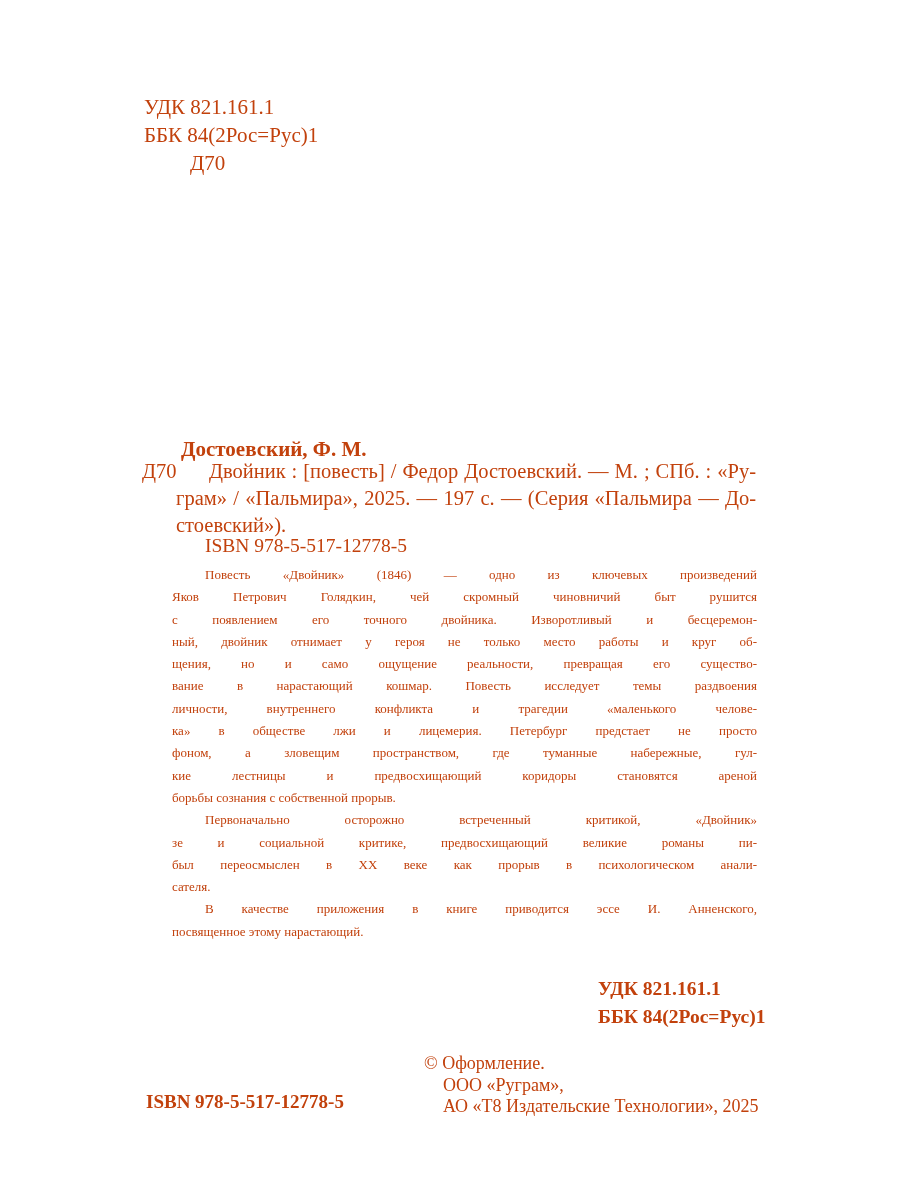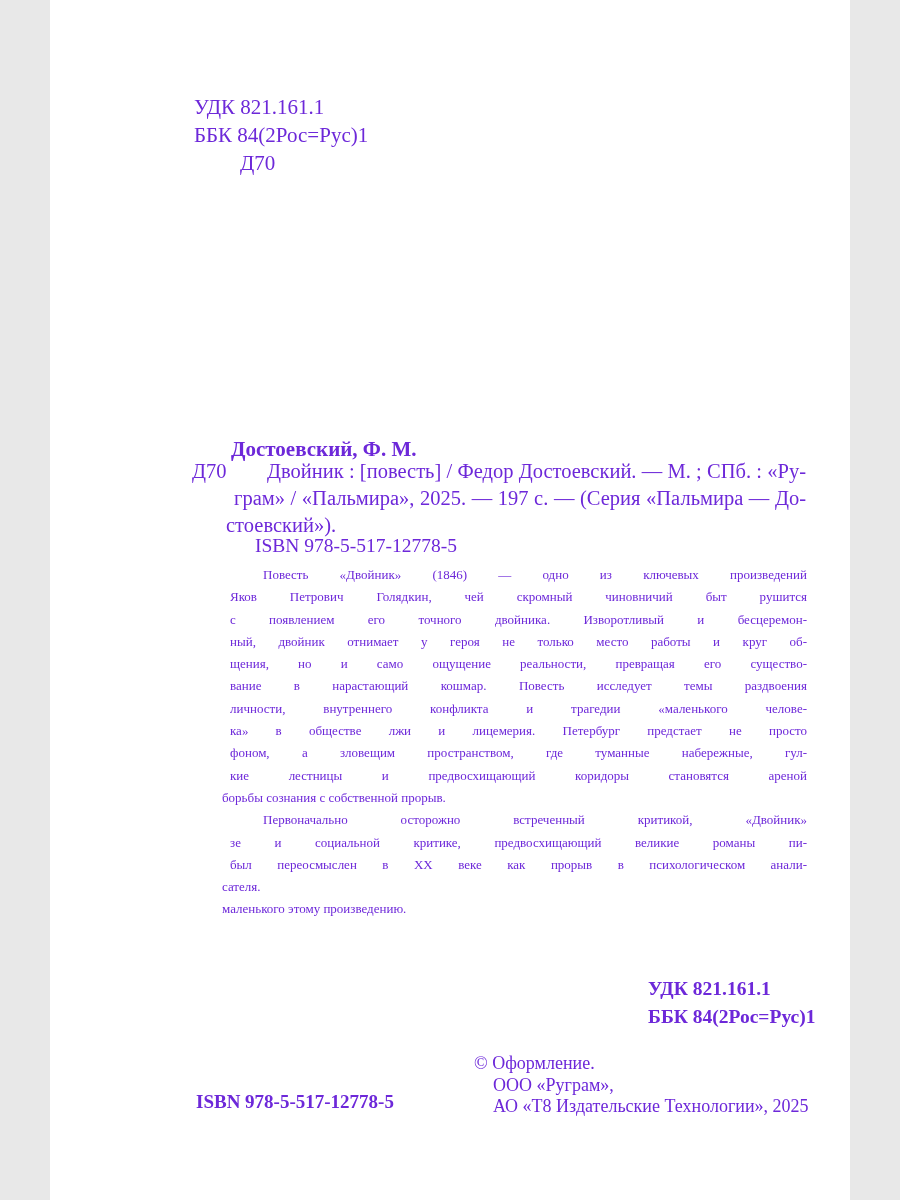--- a/index.html
+++ b/index.html
@@ -2,27 +2,27 @@
 <html lang="ru"><head>
 <meta charset="utf-8">
 <style>
   html, body {
     margin: 0;
     padding: 0;
     background: #e8e8e8;
   }
   .page {
     position: relative;
-    width: 800px;
+    width: 900px;
     height: 1200px;
     margin: 0 auto;
     background: #ffffff;
     overflow: hidden;
     font-family: "Liberation Serif", "DejaVu Serif", serif;
-    color: #6d28d9;
+    color: #c2410c;
   }
 
   
   .top-codes {
     position: absolute;
     left: 144px;
     top: 93px;
     font-size: 21px;
     line-height: 28px;
     white-space: nowrap;
@@ -71,21 +71,20 @@
     top: 564px;
     width: 585px;
     font-size: 13px;
     line-height: 22.3px;
   }
 
   
   .j {
     text-align: justify;
     text-align-last: justify;
-    margin-left: 8px;
   }
   
   .ind {
     text-indent: 33px;
   }
 
   
   .codes-right {
     position: absolute;
     left: 598px;
@@ -153,21 +152,22 @@
     <div class="j">ка» в обществе лжи и лицемерия. Петербург предстает не просто</div>
     <div class="j">фоном, а зловещим пространством, где туманные набережные, гул-</div>
     <div class="j">кие лестницы и предвосхищающий коридоры становятся ареной</div>
     <div>борьбы сознания с собственной прорыв.</div>
 
     <div class="j ind">Первоначально осторожно встреченный критикой, «Двойник»</div>
     <div class="j">зе и социальной критике, предвосхищающий великие романы пи-</div>
     <div class="j">был переосмыслен в XX веке как прорыв в психологическом анали-</div>
     <div>сателя.</div>
 
-    <div>маленького этому произведению.</div>
+    <div class="j ind">В качестве приложения в книге приводится эссе И. Анненского,</div>
+    <div>посвященное этому нарастающий.</div>
   </div>
 
   <div class="codes-right">
     <div>УДК 821.161.1</div>
     <div>ББК 84(2Рос=Рус)1</div>
   </div>
 
   <div class="copyright">
     <div>© Оформление.</div>
     <div class="cr-indent">ООО «Руграм»,</div>

